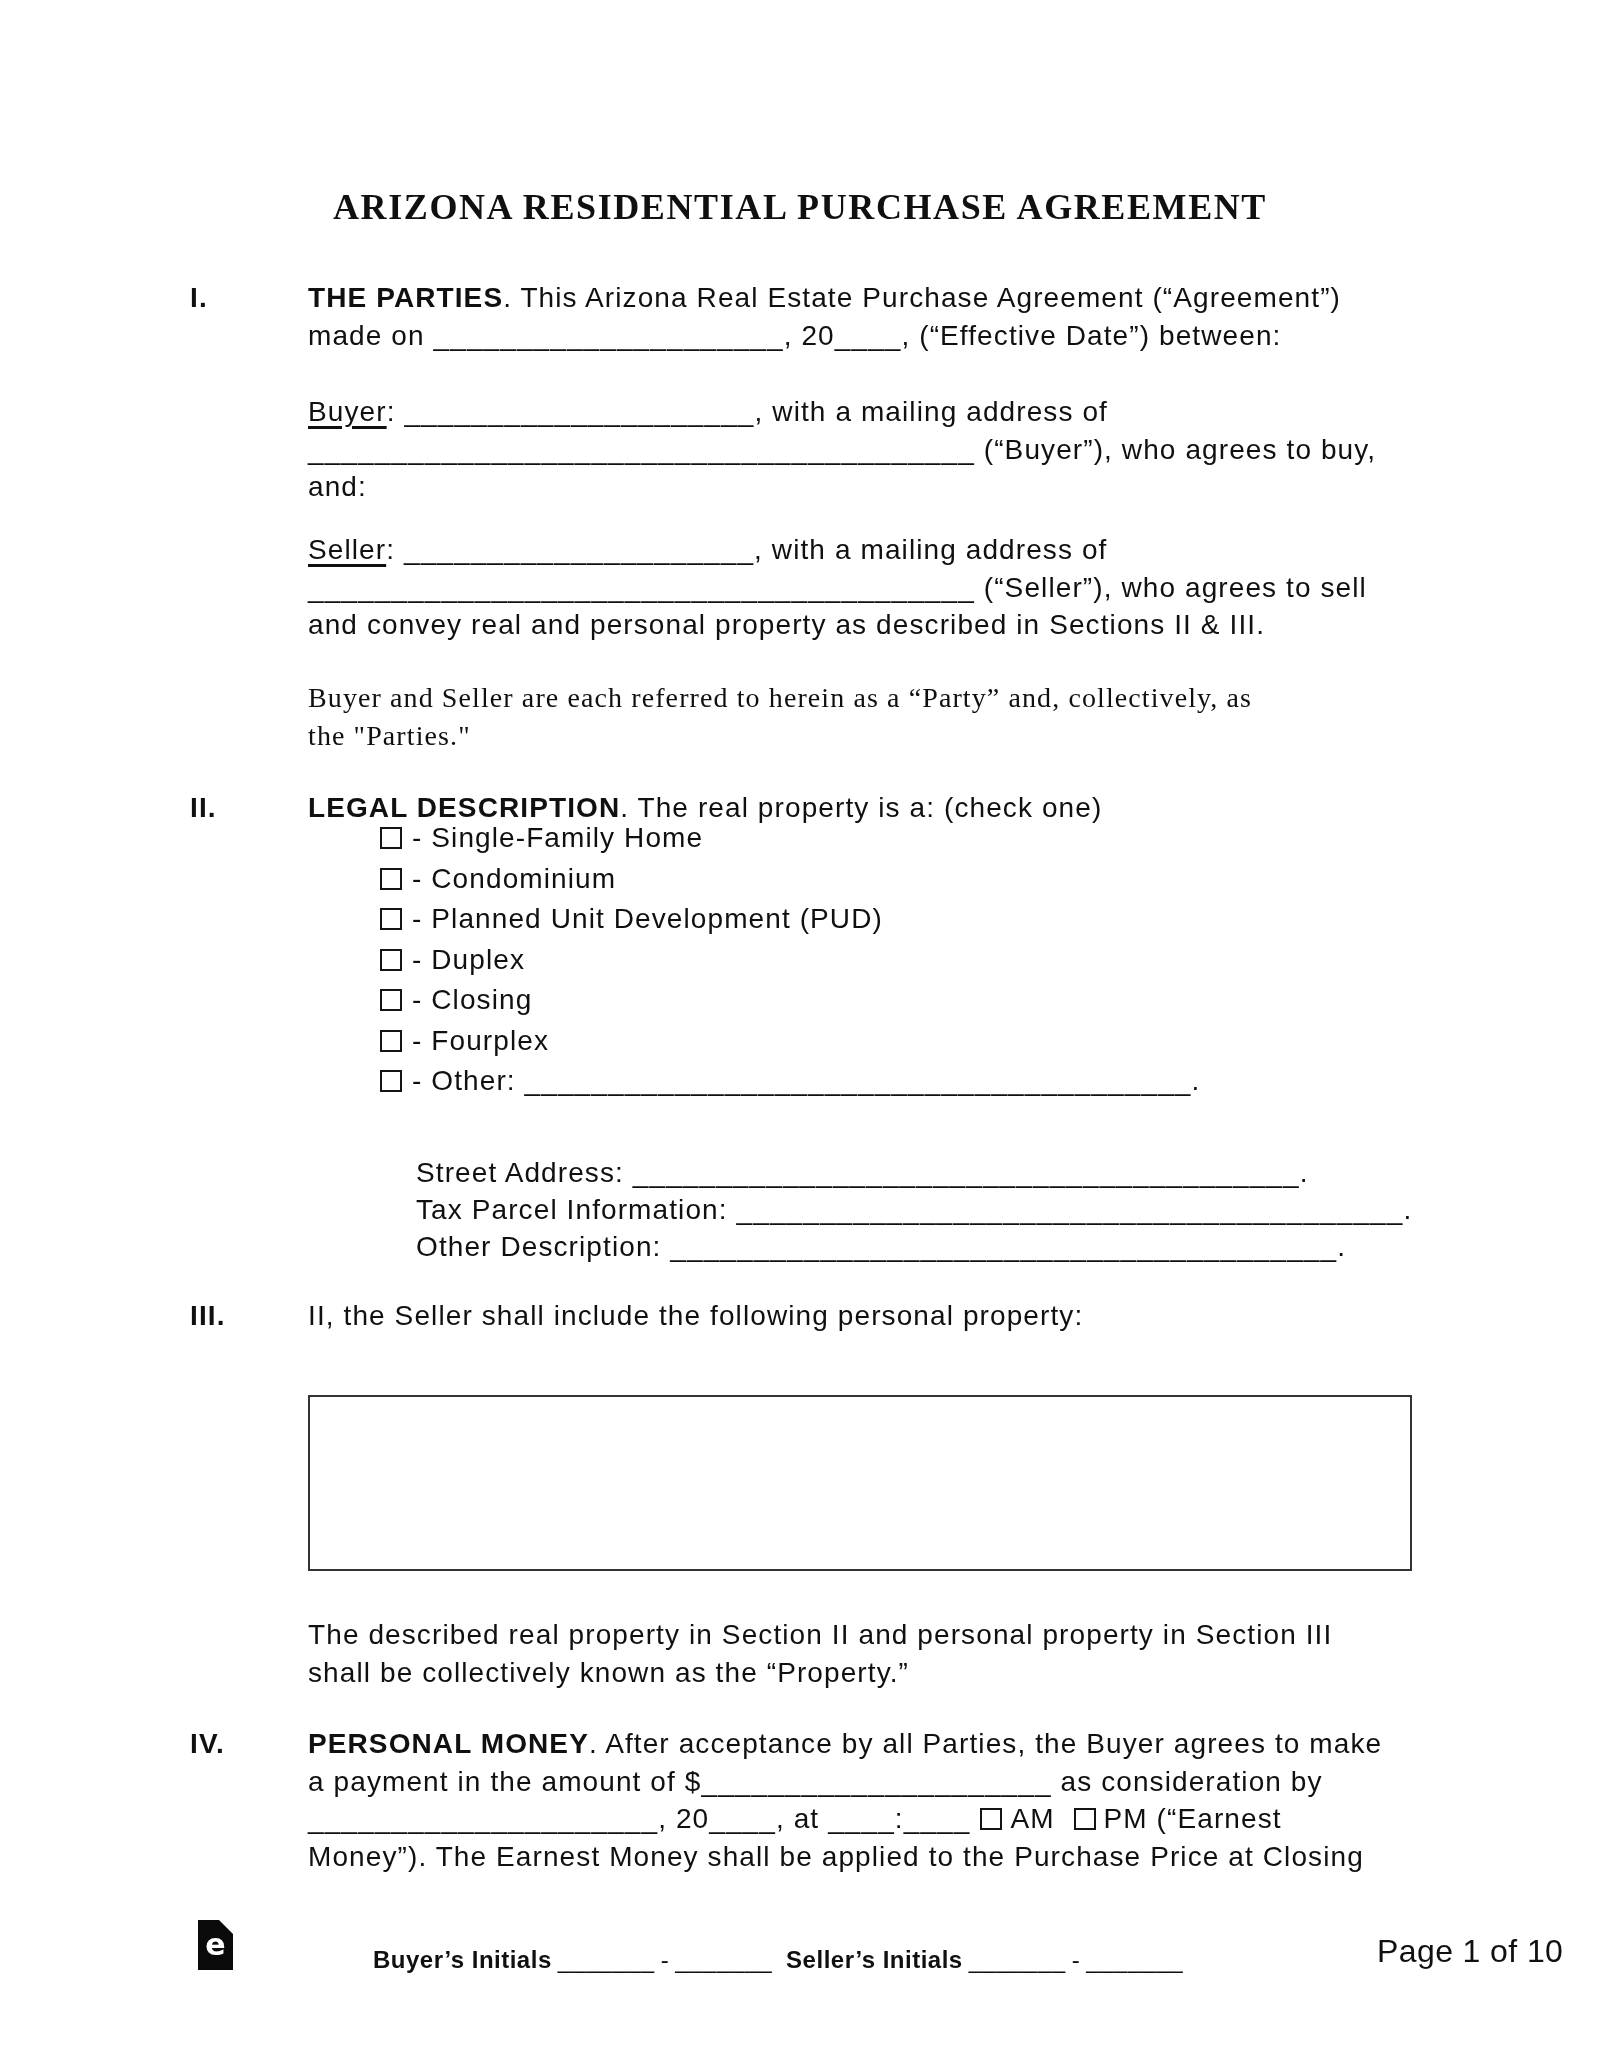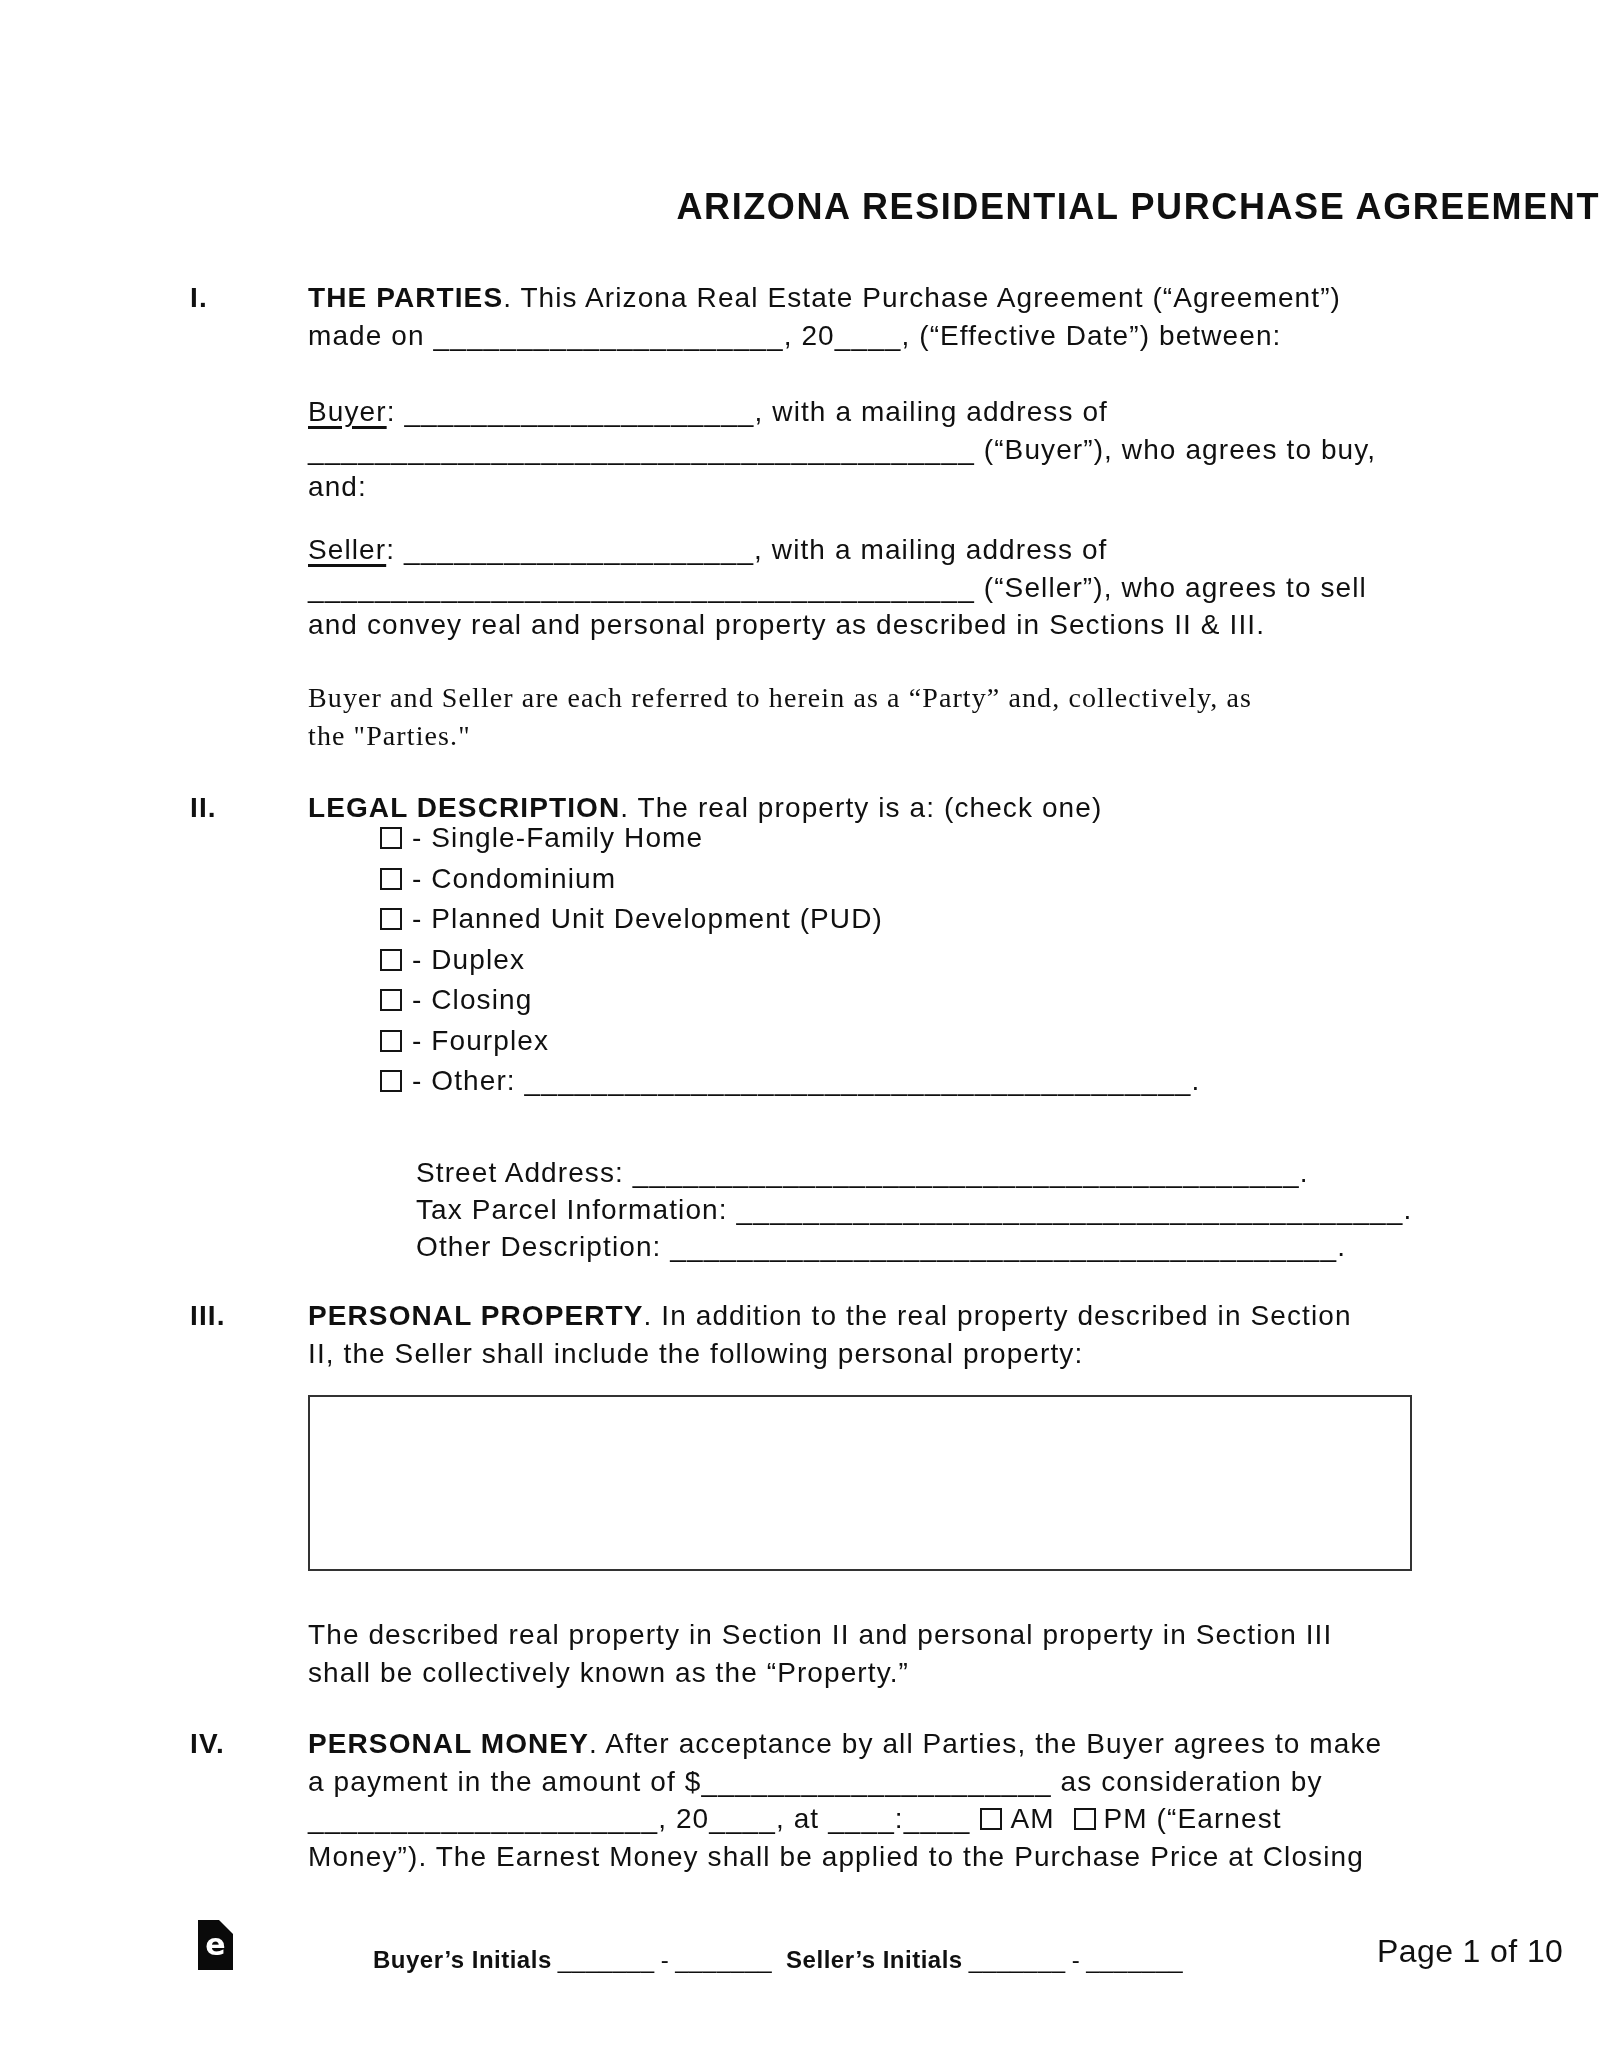--- a/index.html
+++ b/index.html
@@ -11,26 +11,27 @@
     background: #ffffff;
     color: #101010;
     font-family: "Liberation Sans", sans-serif;
     font-size: 28px;
     letter-spacing: 1.1px;
     overflow: hidden;
   }
   .title {
     position: absolute;
     top: 187px; left: 0; right: 0;
-    text-align: right;
+    text-align: center;
     font-size: 36px;
     font-weight: bold;
     letter-spacing: 1.6px;
     line-height: 40px;
     white-space: pre;
+    font-family: Liberation Serif, serif;
   }
   .sec { position: absolute; left: 190px; width: 1270px; }
   .roman { position: absolute; left: 0; top: 0; font-weight: bold; line-height: 37.5px; }
   .body { margin-left: 118px; }
   .line { line-height: 37.5px; white-space: pre; }
   .b { font-weight: bold; }
   .ul {
     text-decoration: underline;
     text-decoration-thickness: 3px;
     text-underline-offset: 5px;
@@ -155,21 +156,20 @@
 
   <div class="addr">
     <div class="line"><span>Street Address: </span><span>________________________________________</span><span>.</span></div>
     <div class="line"><span>Tax Parcel Information: </span><span>________________________________________</span><span>.</span></div>
     <div class="line"><span>Other Description: </span><span>________________________________________</span><span>.</span></div>
   </div>
 
   <div class="sec" style="top:1297px;">
     <span class="roman">III.</span>
     <div class="body">
-      <div class="line"><span class="b">PERSONAL PROPERTY</span><span>. In addition to the real property described in Section</span></div>
       <div class="line">II, the Seller shall include the following personal property:</div>
     </div>
   </div>
 
   <div class="pp-box"></div>
 
   <div class="note" style="top:1616px;">
     <div class="line">The described real property in Section II and personal property in Section III</div>
     <div class="line">shall be collectively known as the “Property.”</div>
   </div>

